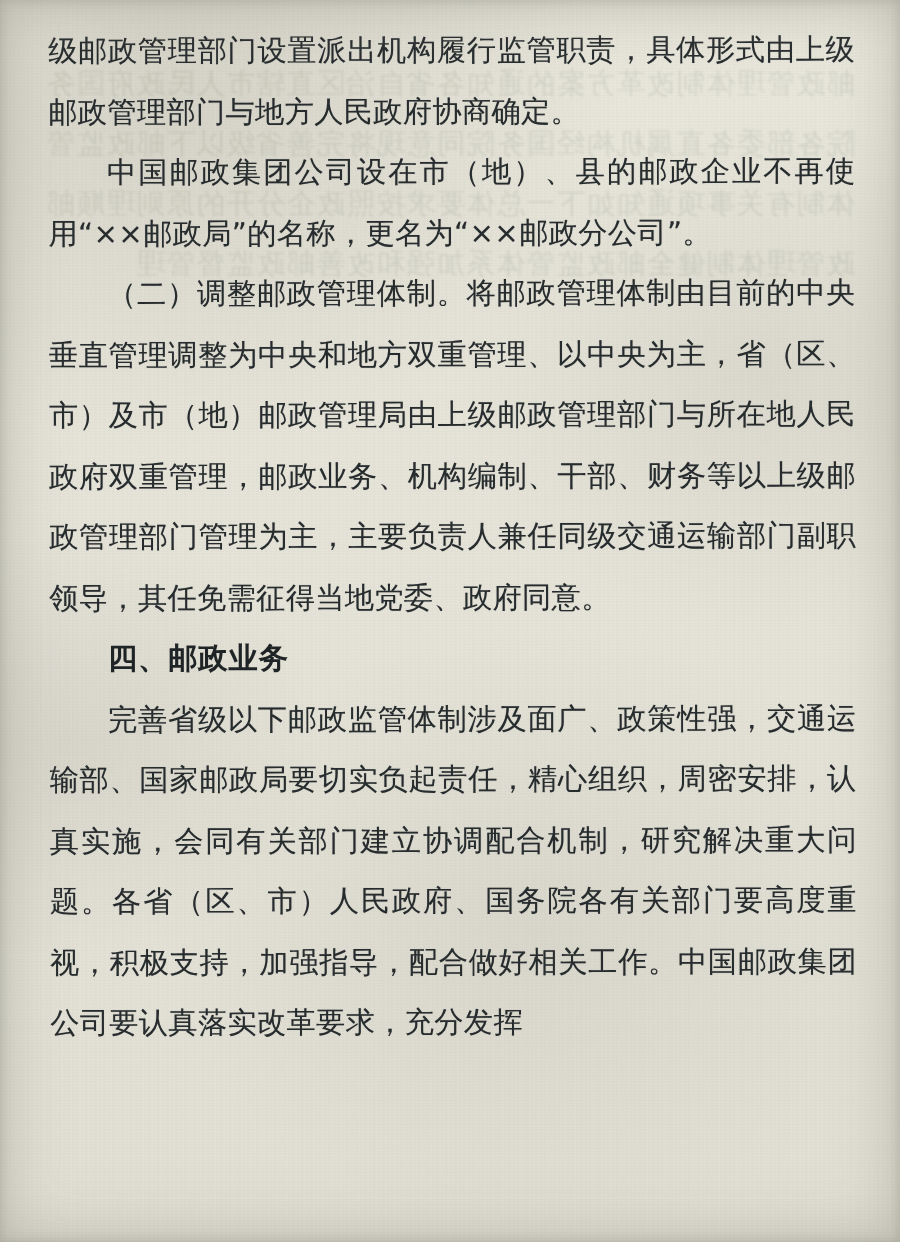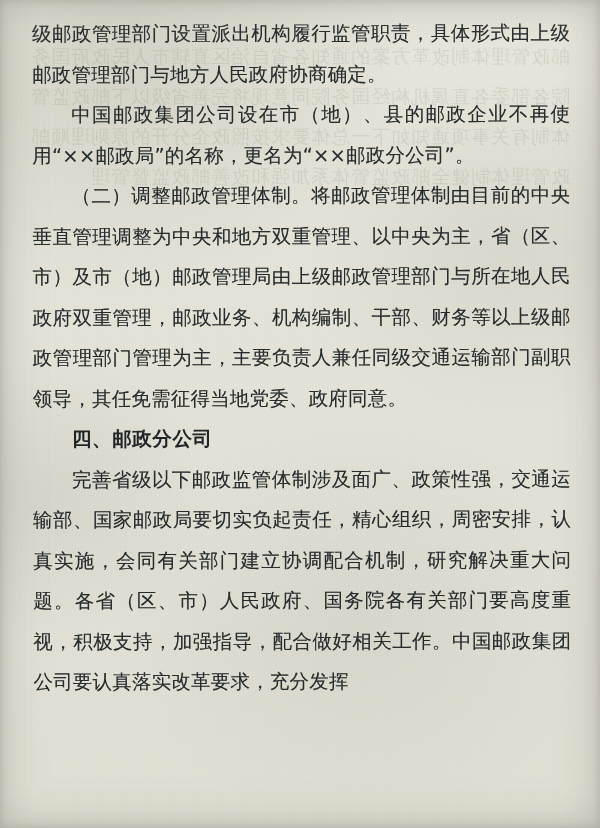--- a/index.html
+++ b/index.html
@@ -111,21 +111,21 @@
   <div id="skew">
     <div id="content">
 
       <p class="para block">级邮政管理部门设置派出机构履行监管职责，具体形式由上级邮政管理部门与地方人民政府协商确定。</p>
 
       <p class="para indent block">中国邮政集团公司设在市（地）、县的邮政企业不再使用“××邮政局”的名称，更名为“××邮政分公司”。</p>
 
       <p class="para indent block">（二）调整邮政管理体制。将邮政管理体制由目前的中央垂直管理调整为中央和地方双重管理、以中央为主，省（区、市）及市（地）邮政管理局由上级邮政管理部门与所在地人民政府双重管理，邮政业务、机构编制、干部、财务等以上级邮政管理部门管理为主，主要负责人兼任同级交通运输部门副职领导，其任免需征得当地党委、政府同意。</p>
 
 
-      <h2 class="heading block">四、邮政分公司</h2>
+      <h2 class="heading block">四、邮政业务</h2>
 
       <p class="para indent block">完善省级以下邮政监管体制涉及面广、政策性强，交通运输部、国家邮政局要切实负起责任，精心组织，周密安排，认真实施，会同有关部门建立协调配合机制，研究解决重大问题。各省（区、市）人民政府、国务院各有关部门要高度重视，积极支持，加强指导，配合做好相关工作。中国邮政集团公司要认真落实改革要求，充分发挥</p>
 
     </div>
   </div>
 
   <div id="vignette"></div>
   <div id="grain"></div>
 </div>
 

